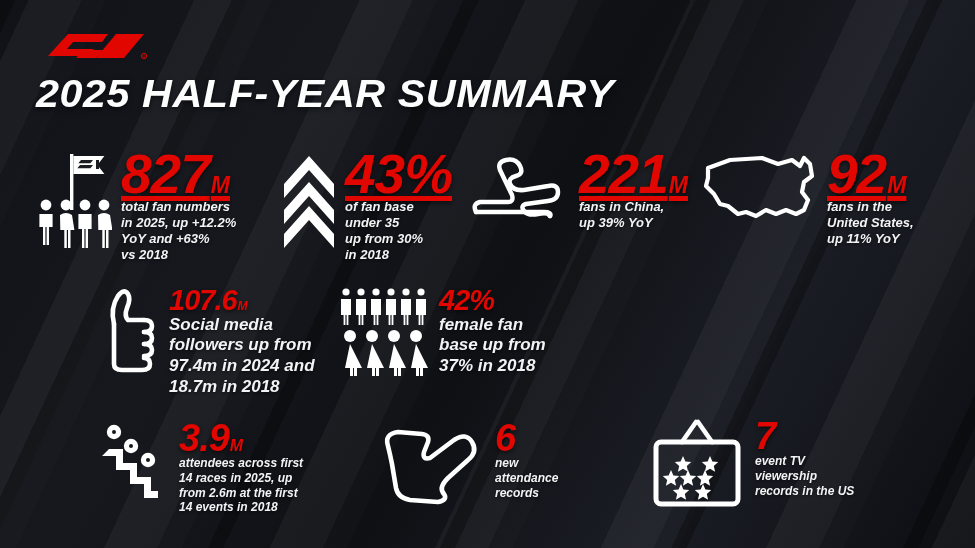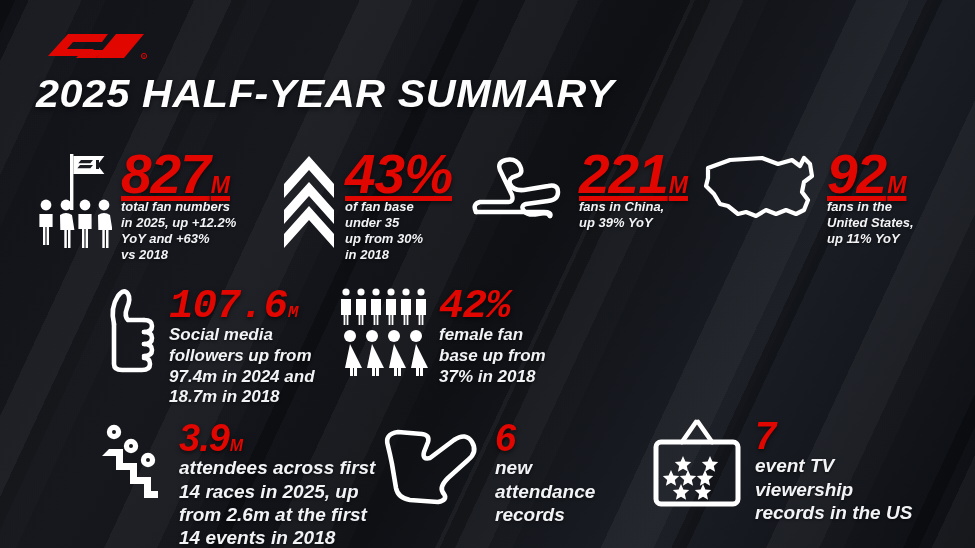--- a/index.html
+++ b/index.html
@@ -60,22 +60,22 @@
     text-shadow:0 2px 4px rgba(0,0,0,.55);
   }
   .num .u{font-size:.42em;letter-spacing:0;margin-left:1px;vertical-align:baseline;}
   .desc{
     color:#f2f3f5;font-weight:700;font-style:italic;
     line-height:1.22;margin-top:1px;white-space:pre-line;
     text-shadow:0 1px 3px rgba(0,0,0,.55);
   }
   
   .r1 .num{font-size:55px;text-decoration:underline;}  .r1 .desc{font-size:13px;}
-  .r2 .num{font-size:41px;font-family:Liberation Mono, monospace;}  .r2 .desc{font-size:17px;}
-  .r3 .num{font-size:38px;}  .r3 .desc{font-size:19px;}
+  .r2 .num{font-size:29px;}  .r2 .desc{font-size:17px;}
+  .r3 .num{font-size:38px;}  .r3 .desc{font-size:12px;}
 
   
   #s-fans      {left:36px;  top:148px;}
   #s-under35   {left:282px; top:148px;}
   #s-china     {left:466px; top:148px;}
   #s-usa       {left:700px; top:148px;}
   
   #s-social    {left:100px; top:286px;}
   #s-female    {left:338px; top:286px;}
   #s-youtube   {left:600px; top:286px;}

